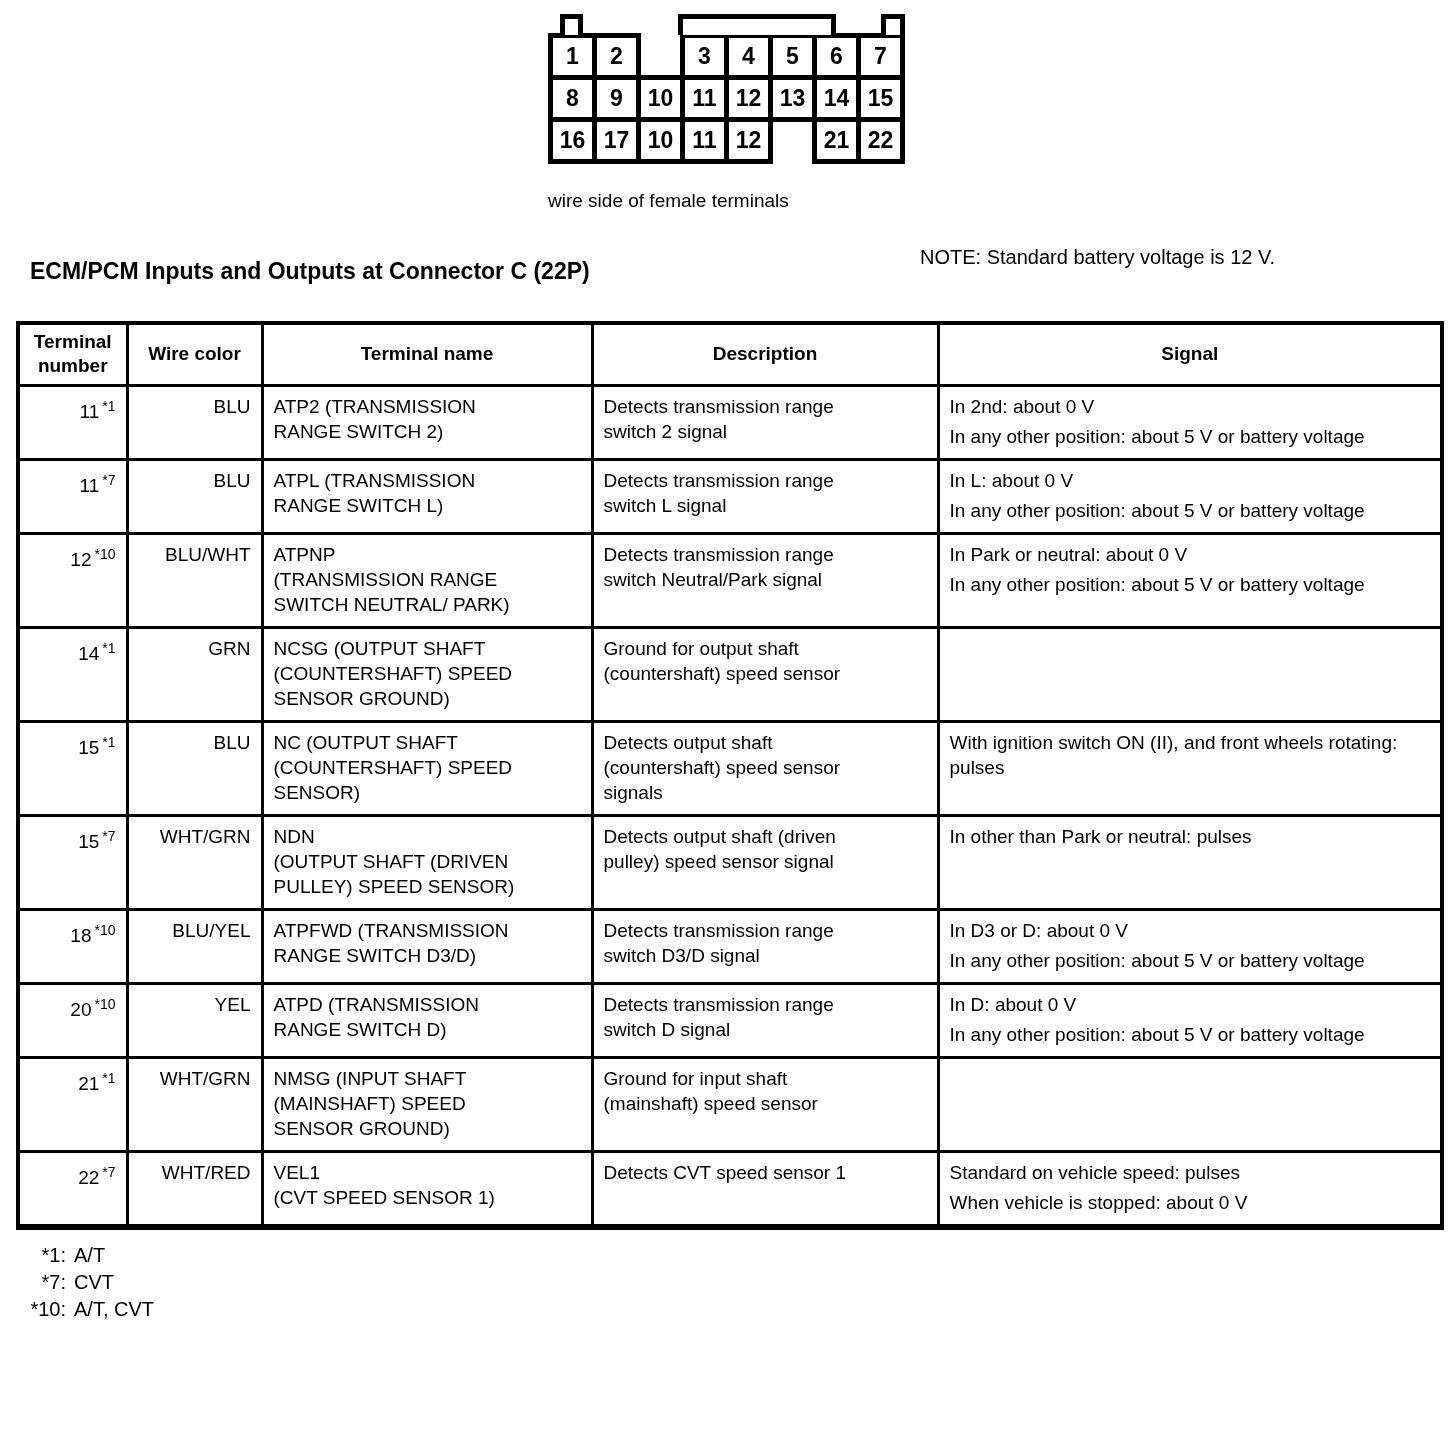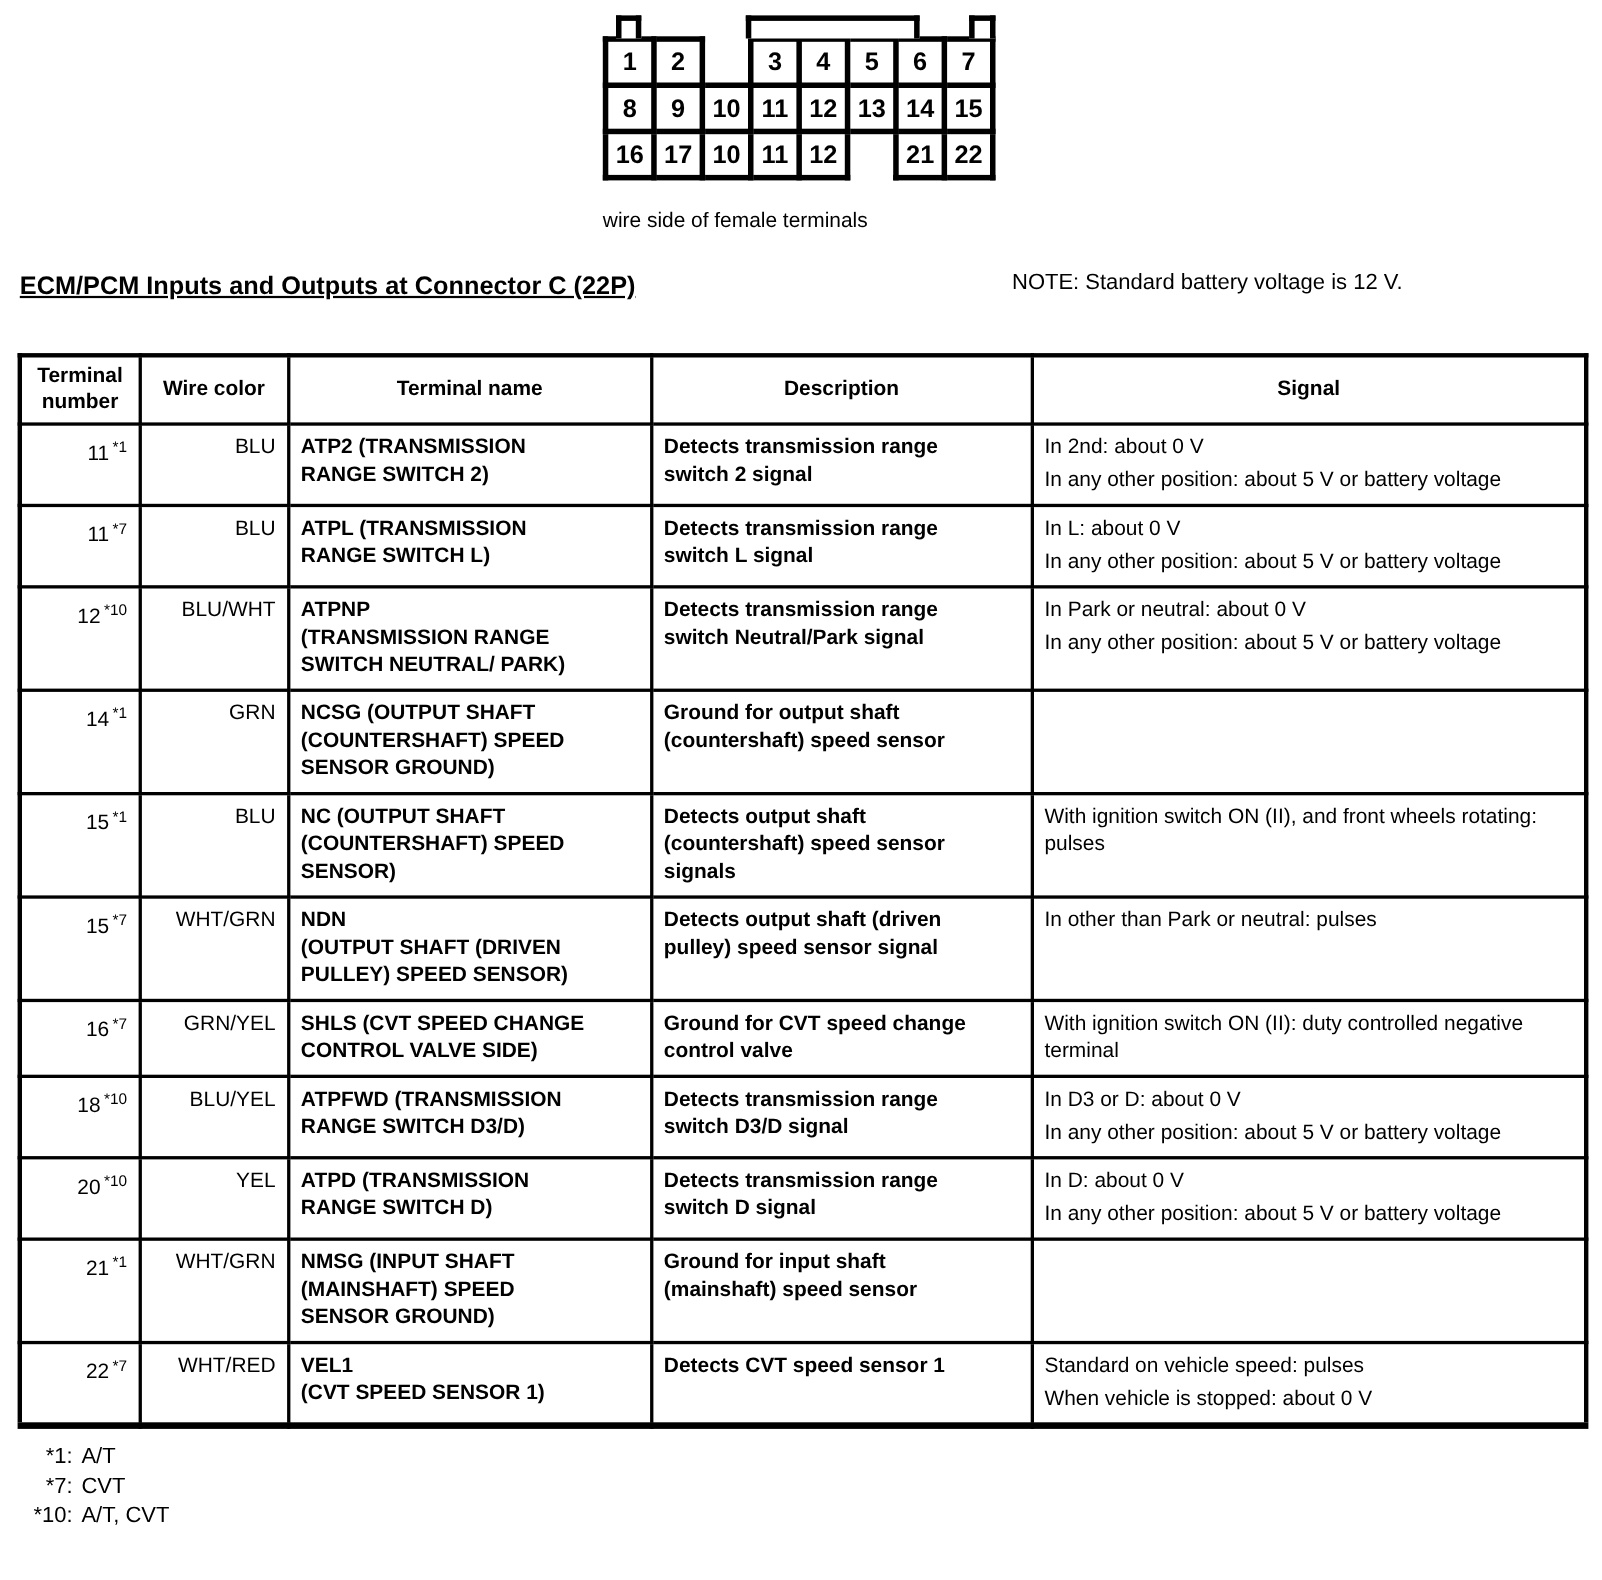--- a/index.html
+++ b/index.html
@@ -17,35 +17,35 @@
   .tab-right { right: 0;    width: 24px; }
   table.conn-grid { border-collapse: collapse; table-layout: fixed; }
   table.conn-grid td { width: 44px; height: 42px; padding: 0; text-align: center;
          vertical-align: middle; font-weight: bold; font-size: 23px; }
   table.conn-grid td.pin { border: 5px solid #000; background: #fff; }
   table.conn-grid td.gap { border: none; background: transparent; }
   .conn-caption { margin-top: 26px; text-align: left; font-size: 19px; width: 357px; }
 
   
   .title-row { position: relative; height: 34px; margin-top: 34px; }
-  .title-row h1 { position: absolute; left: 18px; top: 0; margin: 0;
-                  font-size: 23px; font-weight: bold; text-decoration: underline; }
+  .title-row h1 { position: absolute; left: 18px; top: 0; margin: 12px;
+                  font-size: 23px; font-weight: bold; }
   .title-row .note { position: absolute; left: 920px; top: 0; font-size: 20px; text-align: right; }
 
   
   table.main-table { border-collapse: collapse; table-layout: fixed;
         width: 1424px; margin: 41px 16px 0 16px;
         border: 4px solid #000; border-bottom: 6px solid #000; }
   table.main-table th, table.main-table td { border: 3px solid #000; font-size: 19px; }
   table.main-table th { font-weight: bold; text-align: center; vertical-align: middle;
         height: 62px; padding: 4px 6px; line-height: 24px; }
   table.main-table td { vertical-align: top; padding: 7px 10px 9px 10px; line-height: 25px; }
   td.c-term, td.c-wire { text-align: right; vertical-align: middle; white-space: nowrap; }
   td.c-term .t-sup { font-size: 14px; vertical-align: 7px; margin-left: 3px; }
-  td.c-name, td.c-desc { white-space: pre-line; font-weight: bold; }
+  td.c-name, td.c-desc { white-space: pre-line; }
   td.c-signal .para + .para { margin-top: 5px; }
 
   
   .footnotes { margin: 12px 0 0 20px; font-size: 20px; line-height: 27px; }
   .fn-row { display: flex; }
   .fn-label { display: inline-block; width: 46px; text-align: right; }
   .fn-value { margin-left: 8px; }
 </style>
 </head>
 <body>
@@ -184,31 +184,20 @@
           <td class="c-name">NDN
 (OUTPUT SHAFT (DRIVEN
 PULLEY) SPEED SENSOR)</td>
           <td class="c-desc">Detects output shaft (driven
 pulley) speed sensor signal</td>
           <td class="c-signal">
             <div class="para">In other than Park or neutral: pulses</div>
           </td>
         </tr>
         <tr>
-          <td class="c-term"><span class="t-num">16</span><span class="t-sup">*7</span></td>
-          <td class="c-wire">GRN/YEL</td>
-          <td class="c-name">SHLS (CVT SPEED CHANGE
-CONTROL VALVE SIDE)</td>
-          <td class="c-desc">Ground for CVT speed change
-control valve</td>
-          <td class="c-signal">
-            <div class="para">With ignition switch ON (II): duty controlled negative terminal</div>
-          </td>
-        </tr>
-        <tr>
           <td class="c-term"><span class="t-num">18</span><span class="t-sup">*10</span></td>
           <td class="c-wire">BLU/YEL</td>
           <td class="c-name">ATPFWD (TRANSMISSION
 RANGE SWITCH D3/D)</td>
           <td class="c-desc">Detects transmission range
 switch D3/D signal</td>
           <td class="c-signal">
             <div class="para">In D3 or D: about 0 V</div>
             <div class="para">In any other position: about 5 V or battery voltage</div>
           </td>

